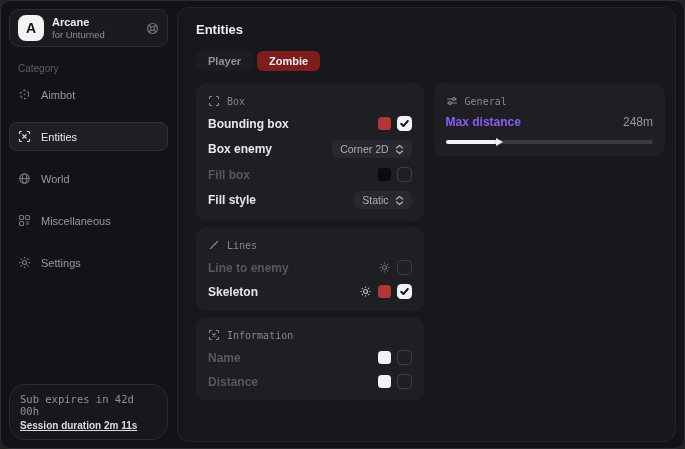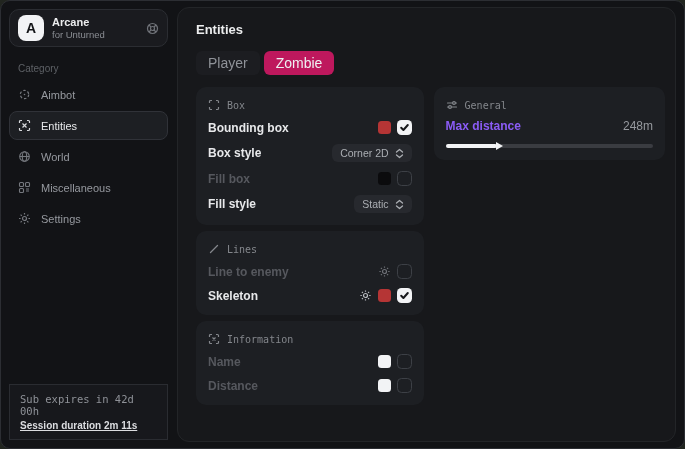--- a/index.html
+++ b/index.html
@@ -9,35 +9,35 @@
 
   
   .sidebar { position:absolute; left:0; top:0; width:175px; height:100%; padding:8px; }
   .brand-card { display:flex; align-items:center; gap:8px; background:#1a1b1f; border:1px solid #2b2d32; border-radius:10px; padding:6px 8px; height:38px; }
   .logo { width:26px; height:26px; background:#f2f3f5; color:#131417; border-radius:8px; display:grid; place-items:center; font-weight:bold; font-size:14px; }
   .brand-text { display:flex; flex-direction:column; line-height:1.2; }
   .brand-title { font-size:11px; font-weight:bold; color:#ecedee; }
   .brand-sub { font-size:9.5px; color:#8a8d93; }
   .brand-right { margin-left:auto; color:#6f7278; display:flex; }
   .category { margin:16px 0 6px 9px; font-size:10px; color:#5d6065; }
-  .nav { display:flex; flex-direction:column; gap:2px; }
+  .nav { display:flex; flex-direction:column; gap:13px; }
   .nav-item { display:flex; align-items:center; gap:10px; padding:7px 8px; border-radius:8px; border:1px solid transparent; color:#96999f; font-size:11px; }
   .nav-item .ic { color:#75787e; display:flex; }
   .nav-item.active { background:#1d1f23; border-color:#303238; color:#e9eaec; }
   .nav-item.active .ic { color:#d6d8db; }
-  .sub-card { position:absolute; left:8px; right:8px; bottom:8px; background:#17181c; border:1px solid #2a2c31; border-radius:0; padding:8px 10px; }
+  .sub-card { position:absolute; left:8px; right:8px; bottom:8px; background:#17181c; border:1px solid #2a2c31; border-radius:16px; padding:8px 10px; }
   .sub-line1 { font-family:"DejaVu Sans Mono", monospace; font-size:10.5px; color:#8f9298; }
   .sub-line2 { font-size:10px; font-weight:bold; color:#dcdde0; margin-top:3px;text-decoration:underline; }
 
   
   .main-panel { position:absolute; left:176px; top:6px; right:8px; bottom:6px; background:#17181b; border:1px solid #232528; border-radius:12px; padding:14px 10px; }
   .main-title { font-size:13px; font-weight:bold; color:#ecedee; margin-left:8px; }
   .tabs { display:flex; gap:4px; margin:14px 0 0 8px; }
-  .tab { padding:4px 12px; border-radius:6px; font-size:14px; font-weight:400; background:#1c1d21; color:#8f9298; }
-  .tab.active { background:#be185d; color:#eef0f2; }
+  .tab { padding:4px 12px; border-radius:6px; font-size:11px; font-weight:700; background:#1c1d21; color:#8f9298; }
+  .tab.active { background:#7f1d1d; color:#eef0f2; }
   .content { display:flex; gap:10px; align-items:flex-start; margin:12px 0 0 8px; }
   .col-left { width:237px; display:flex; flex-direction:column; gap:6px; }
   .col-right { width:241px; }
   .card { background:#1d1f23; border-radius:10px; padding:10px 12px 12px; }
   .card-header { display:flex; align-items:center; gap:7px; color:#84878c; font-family:"DejaVu Sans Mono", monospace; font-size:10px; margin:2px 0 4px; }
   .row { display:flex; align-items:center; margin-top:9px; min-height:15px; }
   .row .label { flex:1; font-size:12px; font-weight:600; color:#e7e8ea; }
   .row .label.muted { color:#56585e; }
   .controls { display:flex; align-items:center; gap:6px; }
   .swatch { width:13px; height:13px; border-radius:3.5px; }
@@ -161,21 +161,21 @@
             <span class="controls">
               <span class="swatch" style="background: rgb(181, 53, 53);"></span>
               <span class="checkbox checked">
                 <svg width="11" height="11" viewBox="0 0 11 11" fill="none" stroke="#17181b" stroke-width="2" stroke-linecap="round" stroke-linejoin="round">
                     <path d="M2.2 5.8l2.2 2.2 4.4-5"></path>
                   </svg>
               </span>
             </span>
           </div>
           <div class="row">
-            <span class="label">Box style</span>
+            <span class="label">Box enemy</span>
             <span class="controls">
               <span class="dropdown">
                 <span>Corner 2D</span>
                 <span>
                   <svg width="9" height="11" viewBox="0 0 9 11" fill="none" stroke="currentColor" stroke-width="1.3" stroke-linecap="round" stroke-linejoin="round">
                       <path d="M1.5 4L4.5 1.5L7.5 4M1.5 7L4.5 9.5L7.5 7"></path>
                     </svg>
                 </span>
               </span>
             </span>

